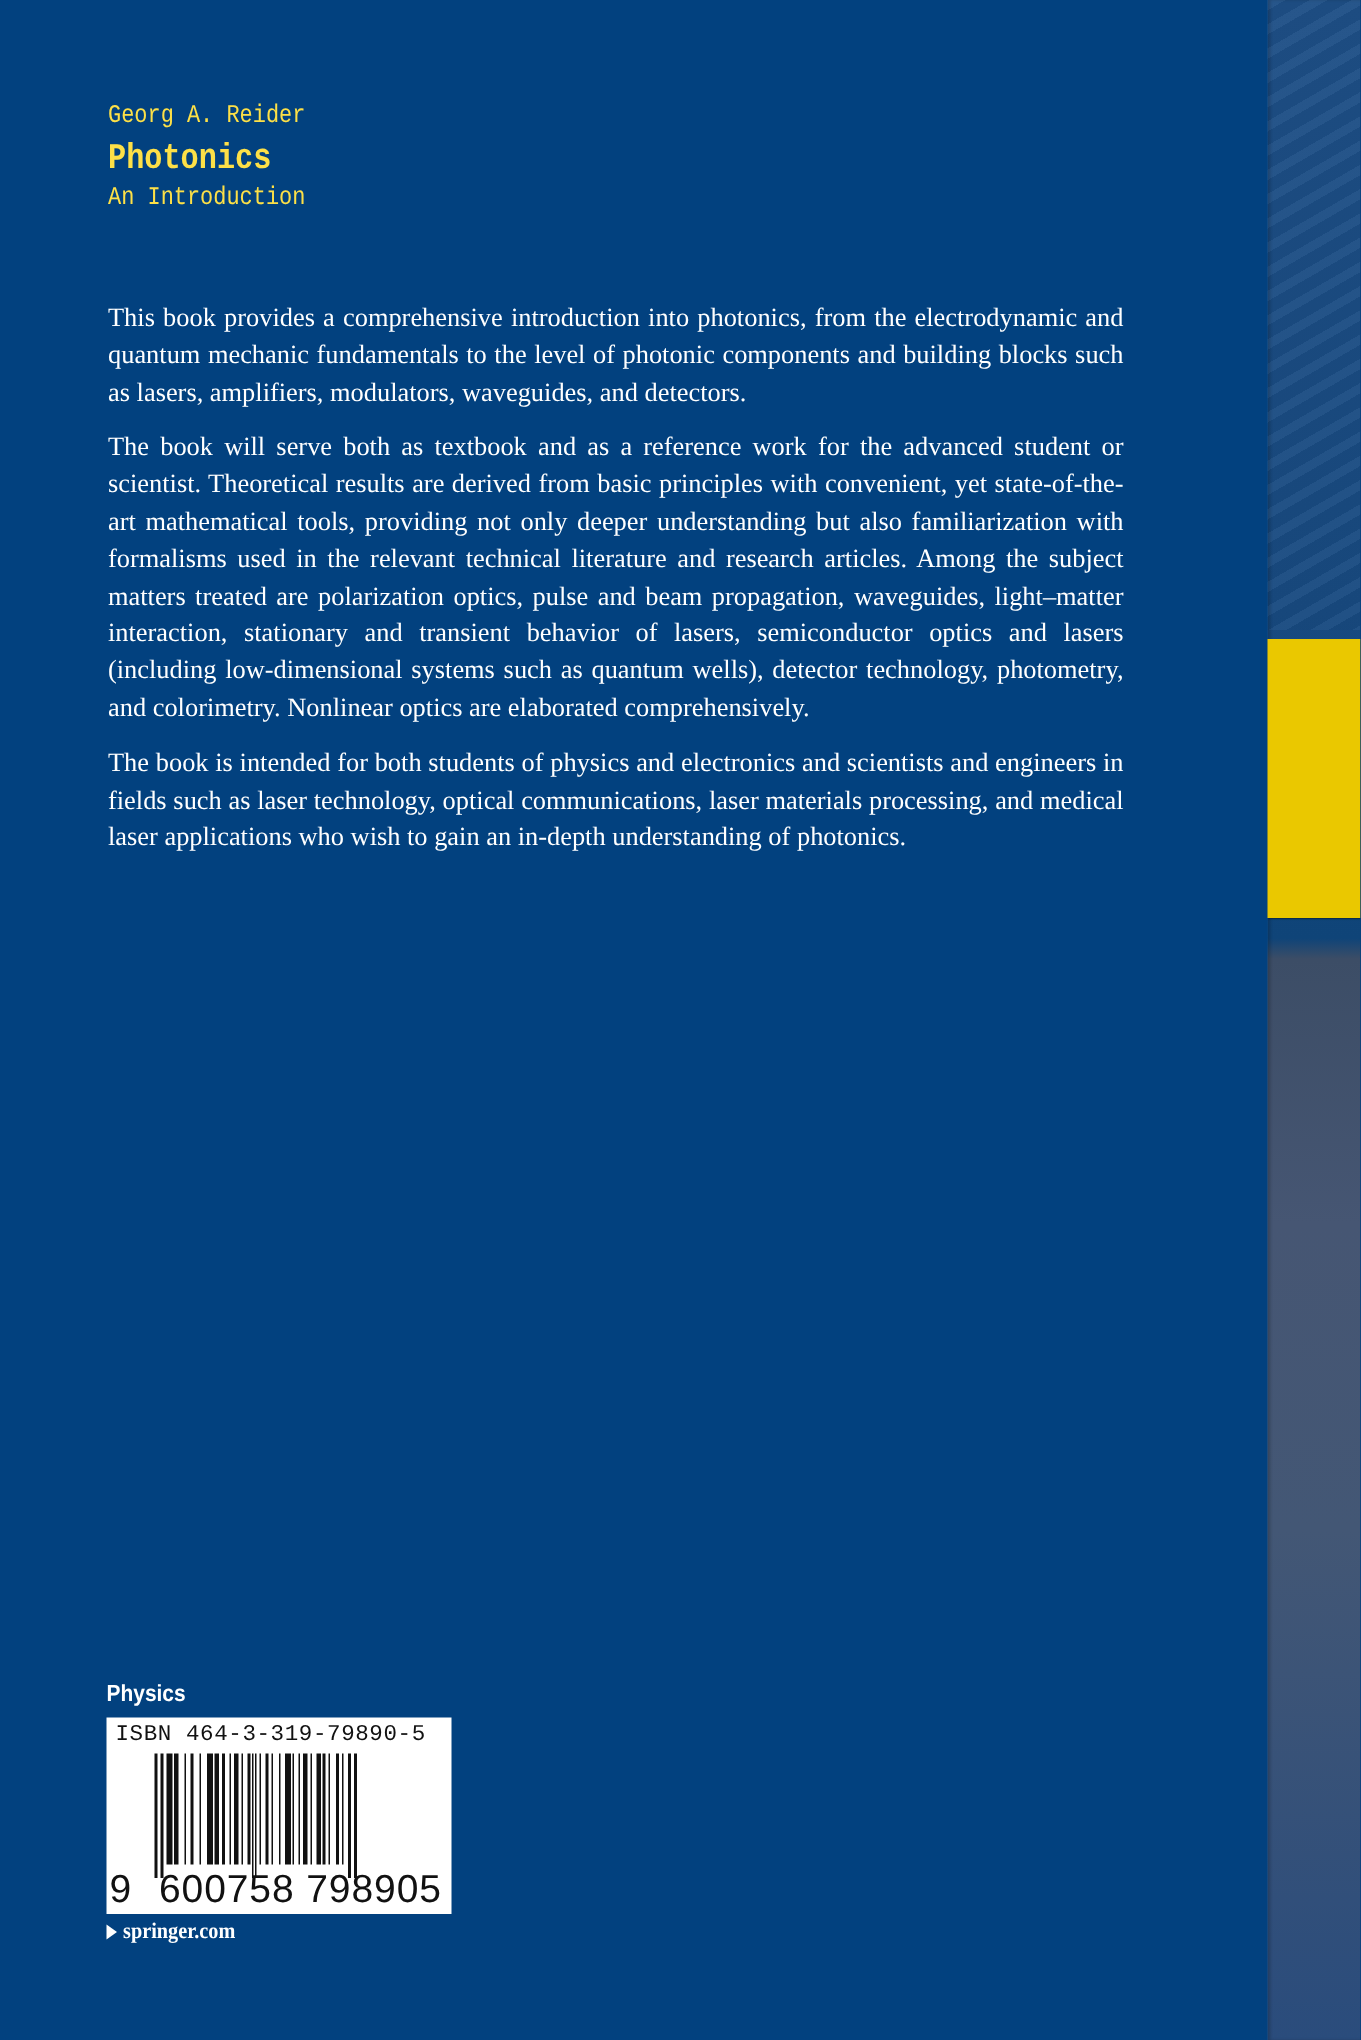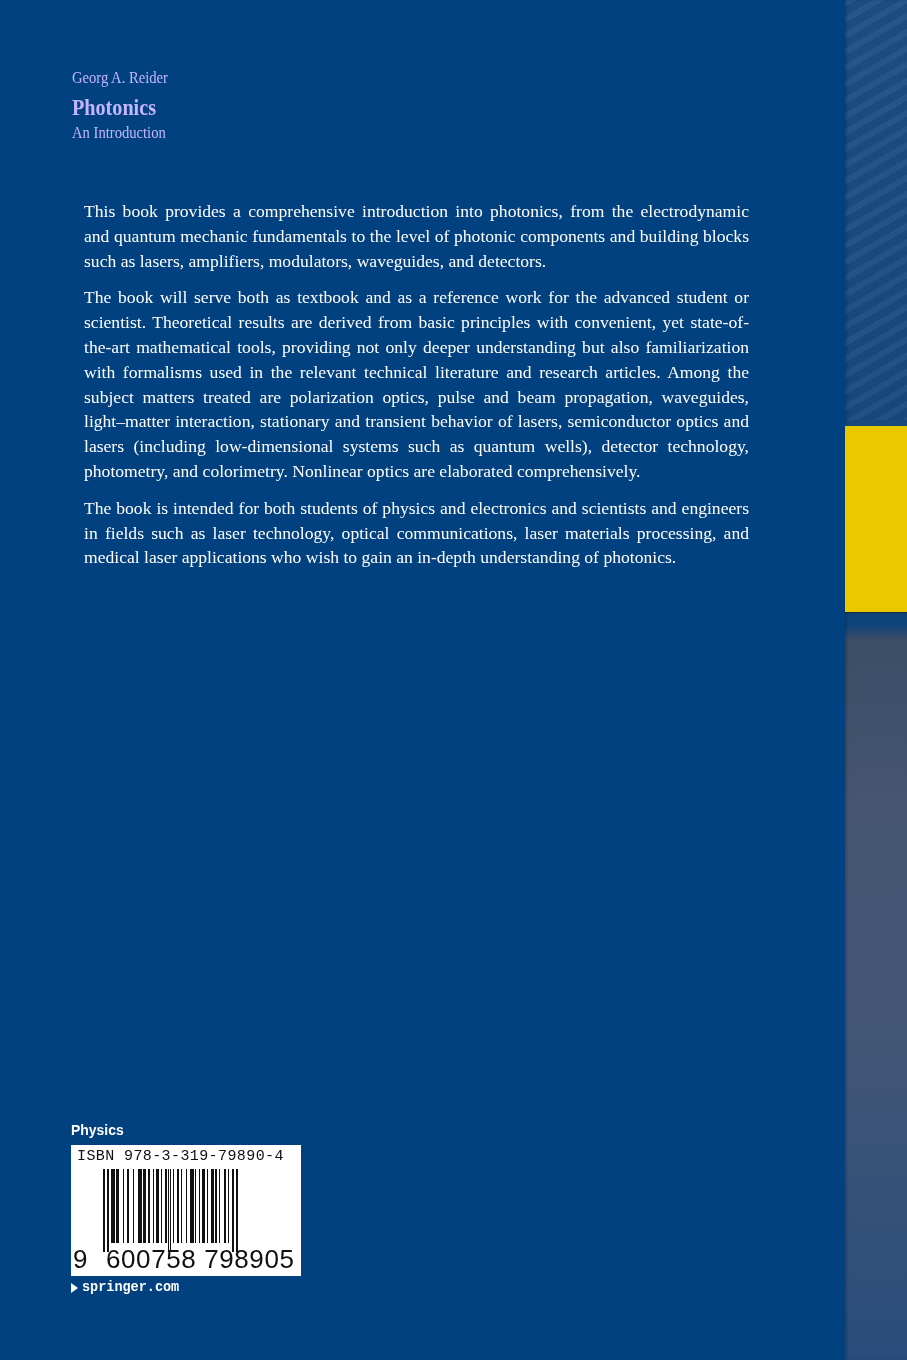--- a/index.html
+++ b/index.html
@@ -27,22 +27,22 @@
       background: repeating-linear-gradient(150deg, rgba(255,255,255,0.04) 0px, rgba(255,255,255,0.04) 6px, rgba(0,0,0,0.04) 6px, rgba(0,0,0,0.04) 14px);
     }
     .accent-block {
       position: absolute; left: 845px; top: 426px;
       width: 62px; height: 186px;
       background: #eac800;
       box-shadow: 0 1px 1px rgba(0,0,0,0.35);
     }
     .header {
       position: absolute; left: 72px; top: 67px;
-      color: #c4b5fd;
-      font-family: Liberation Serif, serif;
+      color: #fde047;
+      font-family: Liberation Mono, monospace;
     }
     .author {
       font-size: 17px; line-height: 22px;
       transform: scaleX(0.86); transform-origin: left;
       white-space: nowrap;
     }
     .title {
       font-size: 24px; font-weight: bold; line-height: 30px;
       margin-top: 3px;
       transform: scaleX(0.84); transform-origin: left;
@@ -56,21 +56,21 @@
     }
     .blurb {
       position: absolute; left: 72px; top: 199px;
       width: 677px;
       color: #ffffff;
       font-family: "Liberation Serif", serif;
       font-size: 17.6px;
       line-height: 24.8px;
       text-align: justify;
     }
-    .blurb p { margin: 0 0 12px 12px; }
+    .blurb p { margin: 0 0 12px 0; }
     .category {
       position: absolute; left: 71px; top: 1120px;
       color: #ffffff;
       font-family: "Liberation Sans", sans-serif;
       font-weight: bold;
       font-size: 15.5px;
       line-height: 20px;
       transform: scaleX(0.9); transform-origin: left;
     }
     .barcode-box {
@@ -101,21 +101,21 @@
       font-size: 26px;
       line-height: 28px;
       color: #111;
       white-space: nowrap;
     }
     .ean-first { position: absolute; left: 0; }
     .ean-rest { position: absolute; left: 33px; letter-spacing: 0.6px; }
     .publisher-link {
       position: absolute; left: 71px; top: 1278px;
       color: #ffffff;
-      font-family: Liberation Mono, monospace;
+      font-family: Liberation Serif, serif;
       font-weight: bold;
       font-size: 15px;
       line-height: 20px;
       display: flex; align-items: center;
       white-space: nowrap;
     }
     .arrow-icon {
       width: 0; height: 0;
       border-top: 5px solid transparent;
       border-bottom: 5px solid transparent;
@@ -143,21 +143,21 @@
 
 <div class="blurb">
   <p>This book provides a comprehensive introduction into photonics, from the electrodynamic and quantum mechanic fundamentals to the level of photonic components and building blocks such as lasers, amplifiers, modulators, waveguides, and detectors.</p>
   <p>The book will serve both as textbook and as a reference work for the advanced student or scientist. Theoretical results are derived from basic principles with convenient, yet state-of-the-art mathematical tools, providing not only deeper understanding but also familiarization with formalisms used in the relevant technical literature and research articles. Among the subject matters treated are polarization optics, pulse and beam propagation, waveguides, light–matter interaction, stationary and transient behavior of lasers, semiconductor optics and lasers (including low-dimensional systems such as quantum wells), detector technology, photometry, and colorimetry. Nonlinear optics are elaborated comprehensively.</p>
   <p>The book is intended for both students of physics and electronics and scientists and engineers in fields such as laser technology, optical communications, laser materials processing, and medical laser applications who wish to gain an in-depth understanding of photonics.</p>
 </div>
 
 <div class="category">Physics</div>
 
 <div class="barcode-box">
-  <div class="isbn-text">ISBN 978-3-319-79890-4</div>
+  <div class="isbn-text">ISBN 464-3-319-79890-5</div>
   <div class="bars">
     <div class="bar guard" style="width:2px"></div>
       <div class="gap" style="width:2px"></div>
     <div class="bar guard" style="width:2px"></div>
       <div class="gap" style="width:2px"></div>
     <div class="bar" style="width:4px"></div>
       <div class="gap" style="width:1px"></div>
     <div class="bar" style="width:3px"></div>
       <div class="gap" style="width:4px"></div>
     <div class="bar" style="width:1px"></div>

